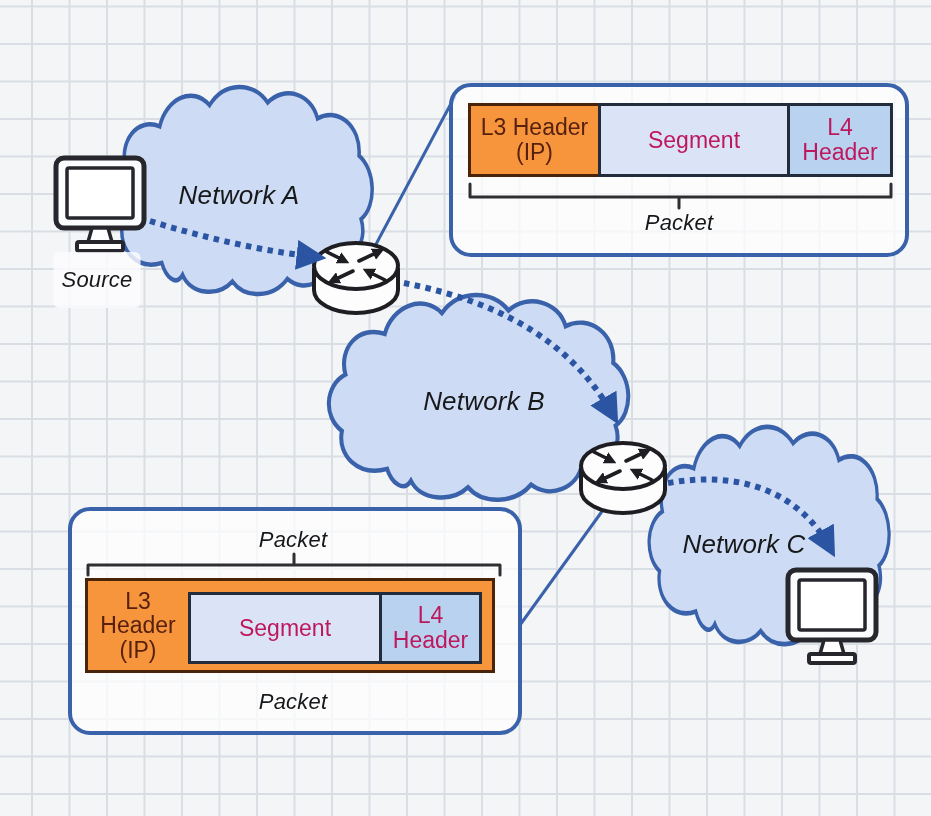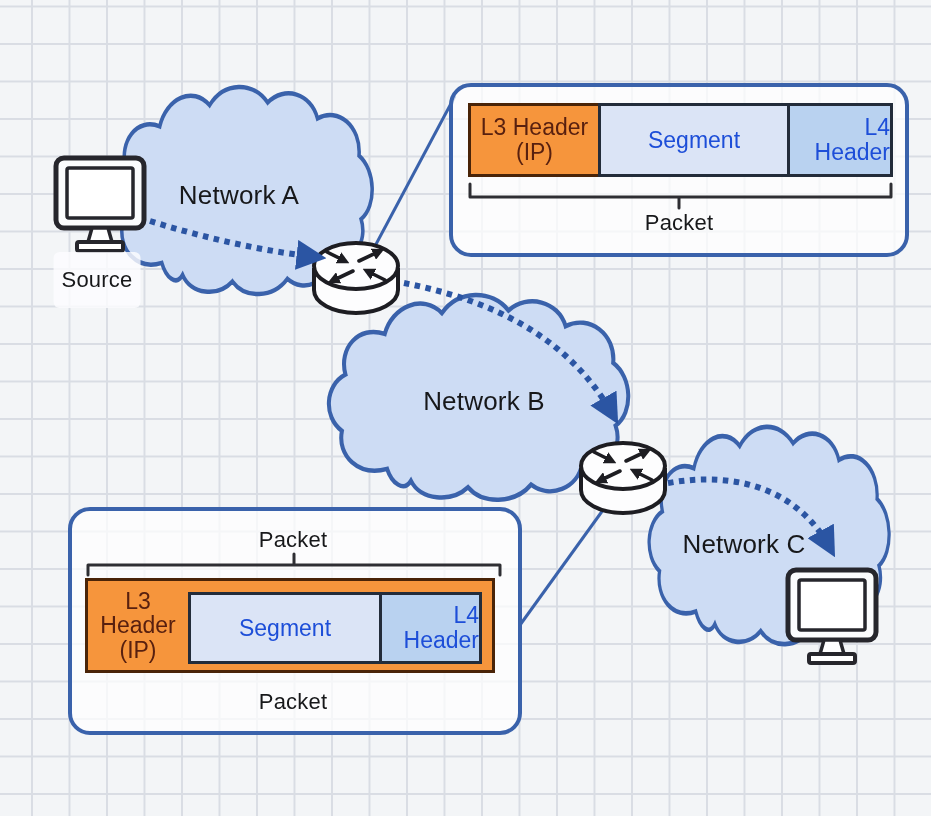--- a/index.html
+++ b/index.html
@@ -14,33 +14,33 @@
       linear-gradient(to bottom, #d9dde4 1.5px, transparent 1.5px);
     background-size:37.5px 37.5px;
     background-position:-6.5px 5.5px;
   }
   svg.layer{position:absolute;left:0;top:0;z-index:1;}
   .ovl{position:absolute;z-index:2;}
   .lbl{
     position:absolute;z-index:3;
     transform:translateX(-50%);
     color:#17181a;font-size:26px;font-weight:500;
-    white-space:nowrap;letter-spacing:.2px;
+    white-space:nowrap;letter-spacing:.2px;font-style:italic;
   }
   .lbl.big{font-size:22px;}
   .lbl.patch{background:rgba(252,253,255,.82);border-radius:6px;padding:15px 8px;}
   .bar{display:flex;align-items:stretch;box-sizing:border-box;}
   .cell{
     box-sizing:border-box;display:flex;flex-direction:column;
     align-items:center;justify-content:center;text-align:center;
-    font-size:23px;line-height:1.07;color:#1d4ed8;font-weight:500;
+    font-size:23px;line-height:1.07;color:#be185d;font-weight:500;
   }
   .cell.orange{background:#f6953c;border:3px solid #4a2408;color:#58200f;}
   .cell.seg{background:#dbe4f6;border:3px solid #232c3a;}
-  .cell.l4{background:#b9d2f0;border:3px solid #232c3a;text-align:right;}
+  .cell.l4{background:#b9d2f0;border:3px solid #232c3a;}
   .pktbottom{
     position:absolute;z-index:2;box-sizing:border-box;
     background:#f6953c;border:3px solid #4a2408;
   }
   .pktbottom .l3txt{
     position:absolute;left:0;top:0;width:100px;height:100%;
     display:flex;align-items:center;justify-content:center;text-align:center;
     font-size:23px;line-height:1.06;color:#58200f;font-weight:500;
   }
   .pktbottom .innerbar{position:absolute;left:100px;top:11px;height:72px;display:flex;}

